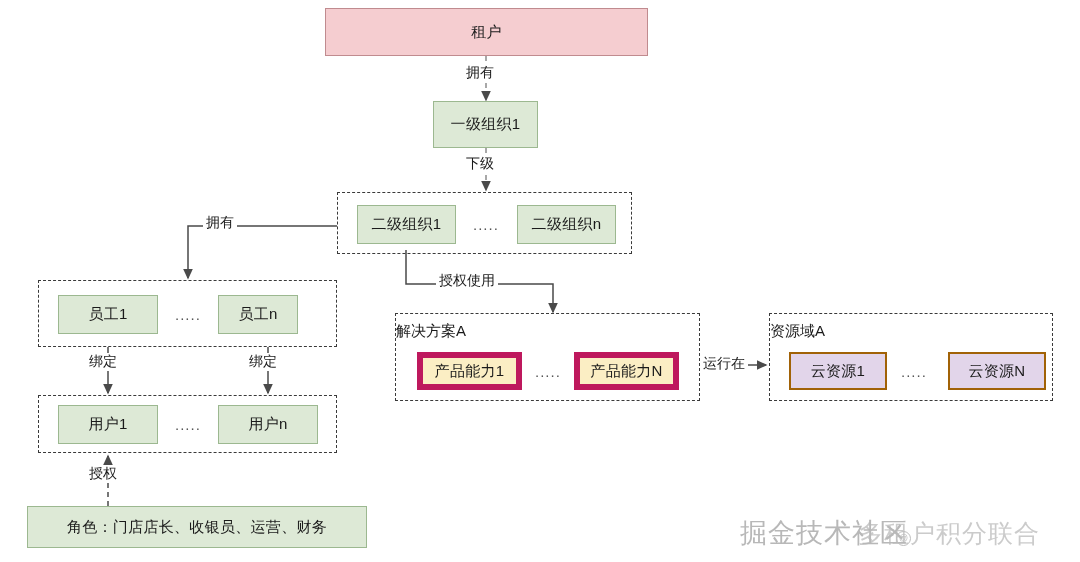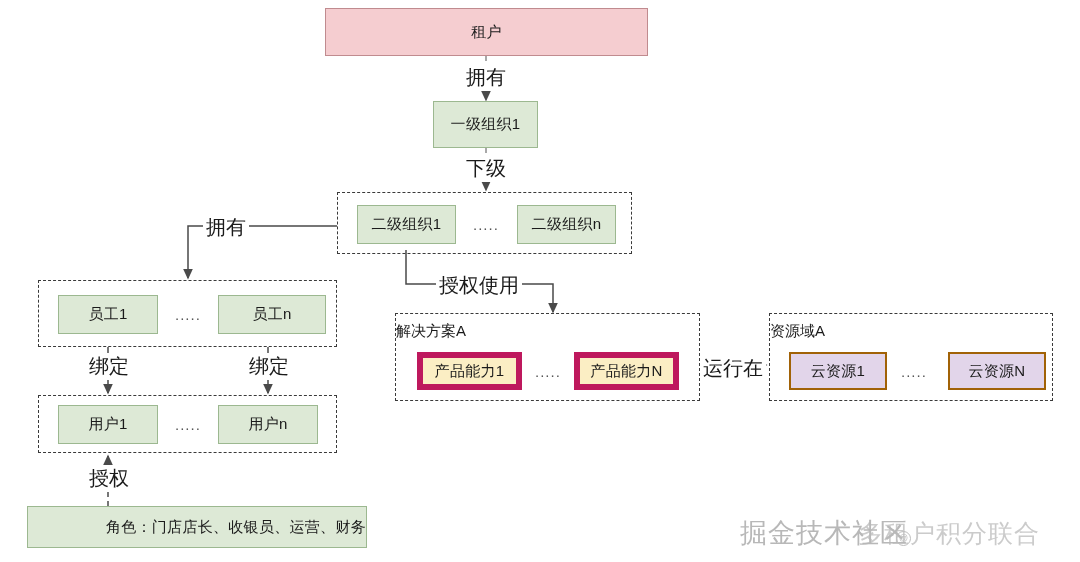--- a/index.html
+++ b/index.html
@@ -47,21 +47,21 @@
   .dots {
     position: absolute;
     font-size: 15px;
     color: #555;
     letter-spacing: 1px;
     white-space: nowrap;
   }
 
   .edge-label {
     position: absolute;
-    font-size: 20px;
+    font-size: 14px;
     color: #1a1a1a;
     background: #ffffff;
     padding: 0 3px;
     white-space: nowrap;
   }
 
   .watermark {
     position: absolute;
     font-size: 27px;
     color: #b8b8b8;
@@ -134,39 +134,39 @@
   </div>
 
   <div class="edge-label" style="left:203px; top:214px;">拥有</div>
   <div class="edge-label" style="left:436px; top:272px;">授权使用</div>
 
   <div class="group" style="left:38px; top:280px; width:299px; height:67px;"></div>
   <div class="node green" style="left:58px; top:295px; width:100px; height:39px;">
     <span>员工1</span>
   </div>
   <div class="dots" style="left:175px; top:306px;">.....</div>
-  <div class="node green" style="left:218px; top:295px; width:108px; height:39px;">
+  <div class="node green" style="left:218px; top:295px; width:80px; height:39px;">
     <span>员工n</span>
   </div>
 
   <div class="edge-label" style="left:86px; top:353px;">绑定</div>
   <div class="edge-label" style="left:246px; top:353px;">绑定</div>
 
   <div class="group" style="left:38px; top:395px; width:299px; height:58px;"></div>
   <div class="node green" style="left:58px; top:405px; width:100px; height:39px;">
     <span>用户1</span>
   </div>
   <div class="dots" style="left:175px; top:416px;">.....</div>
   <div class="node green" style="left:218px; top:405px; width:100px; height:39px;">
     <span>用户n</span>
   </div>
 
   <div class="edge-label" style="left:86px; top:465px;">授权</div>
 
-  <div class="node green" style="left:27px; top:506px; width:340px; height:42px; justify-content:flex-end; font-size:15px;">
+  <div class="node green" style="left:27px; top:506px; width:340px; height:42px; justify-content:center; font-size:15px;">
     <span>角色：门店店长、收银员、运营、财务</span>
   </div>
 
   <div class="group" style="left:395px; top:313px; width:305px; height:88px;">
     <div class="group-title" style="top:8px;">解决方案A</div>
   </div>
   <div class="node yellow" style="left:417px; top:352px; width:105px; height:38px;">
     <span>产品能力1</span>
   </div>
   <div class="dots" style="left:535px; top:363px;">.....</div>

